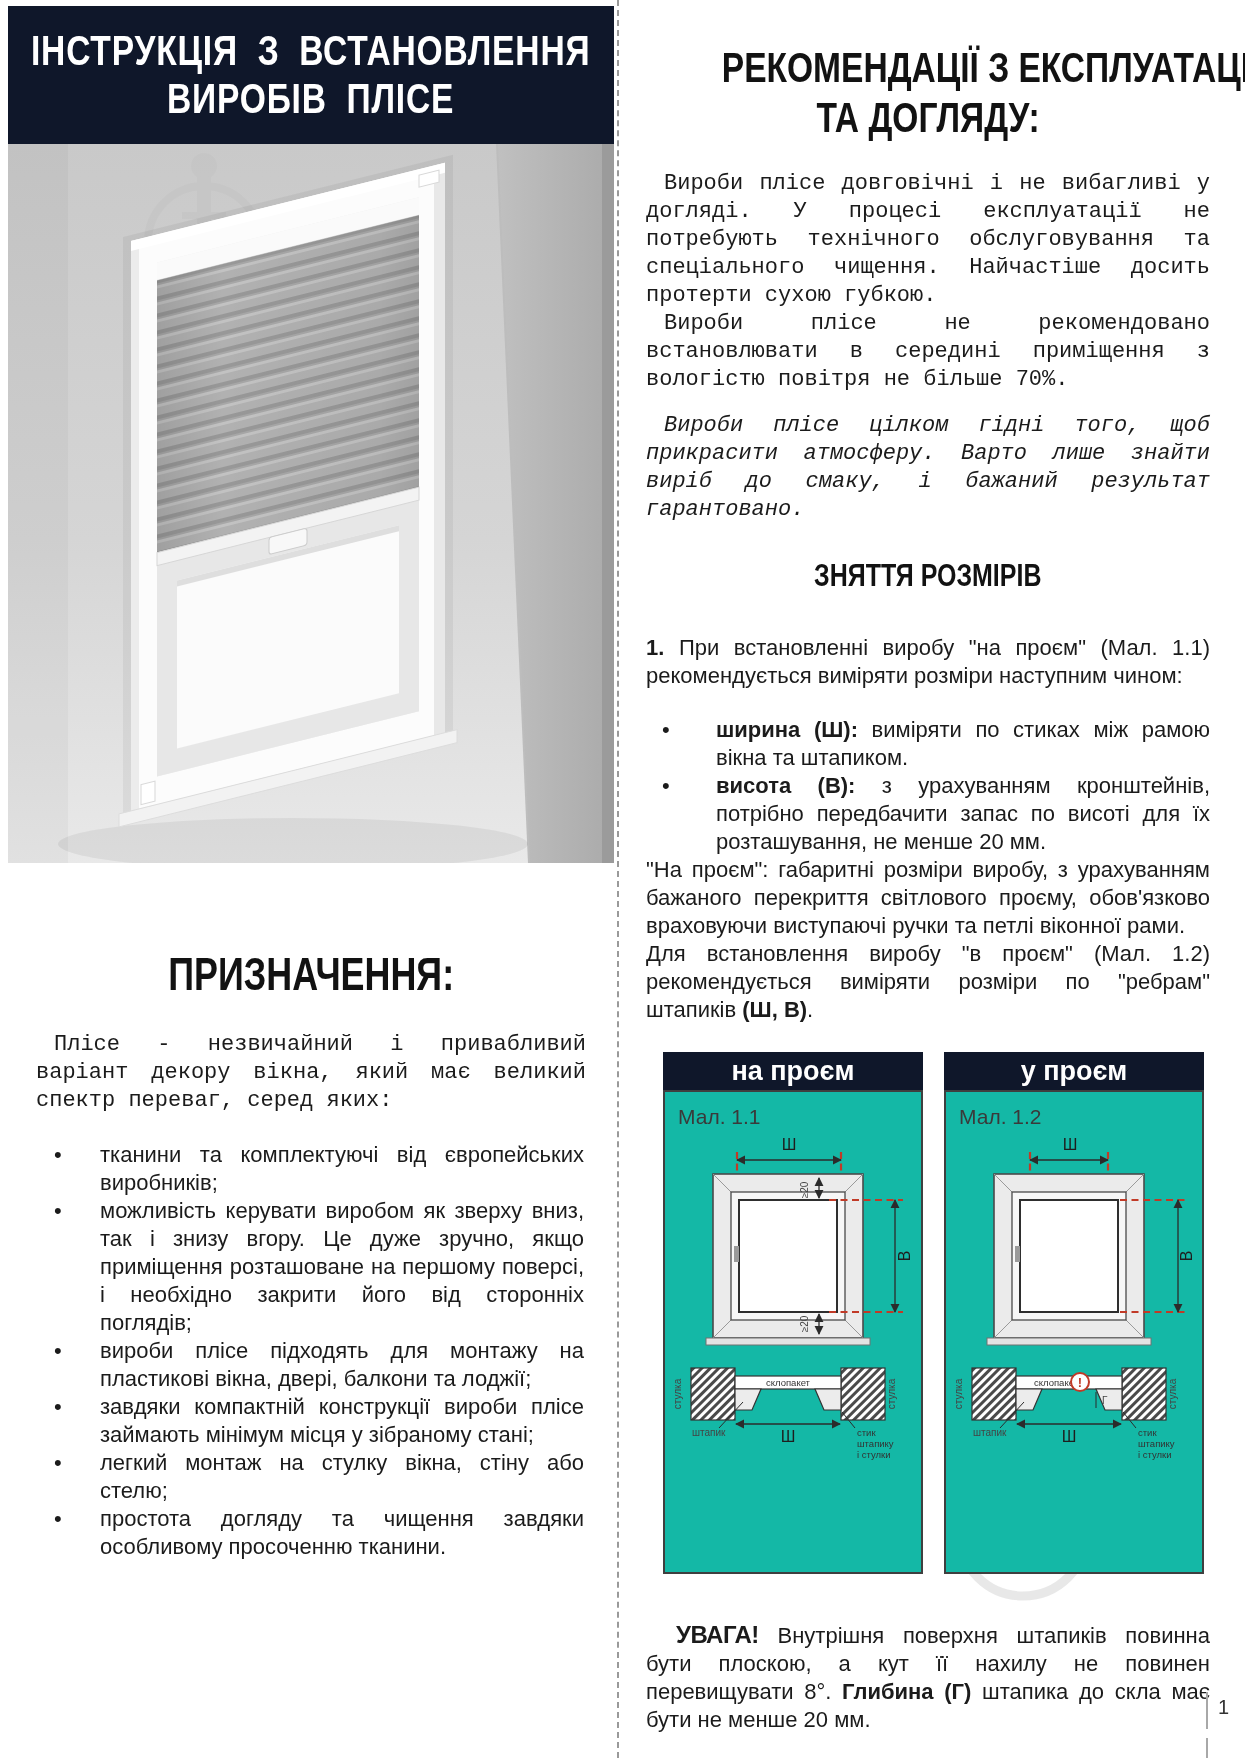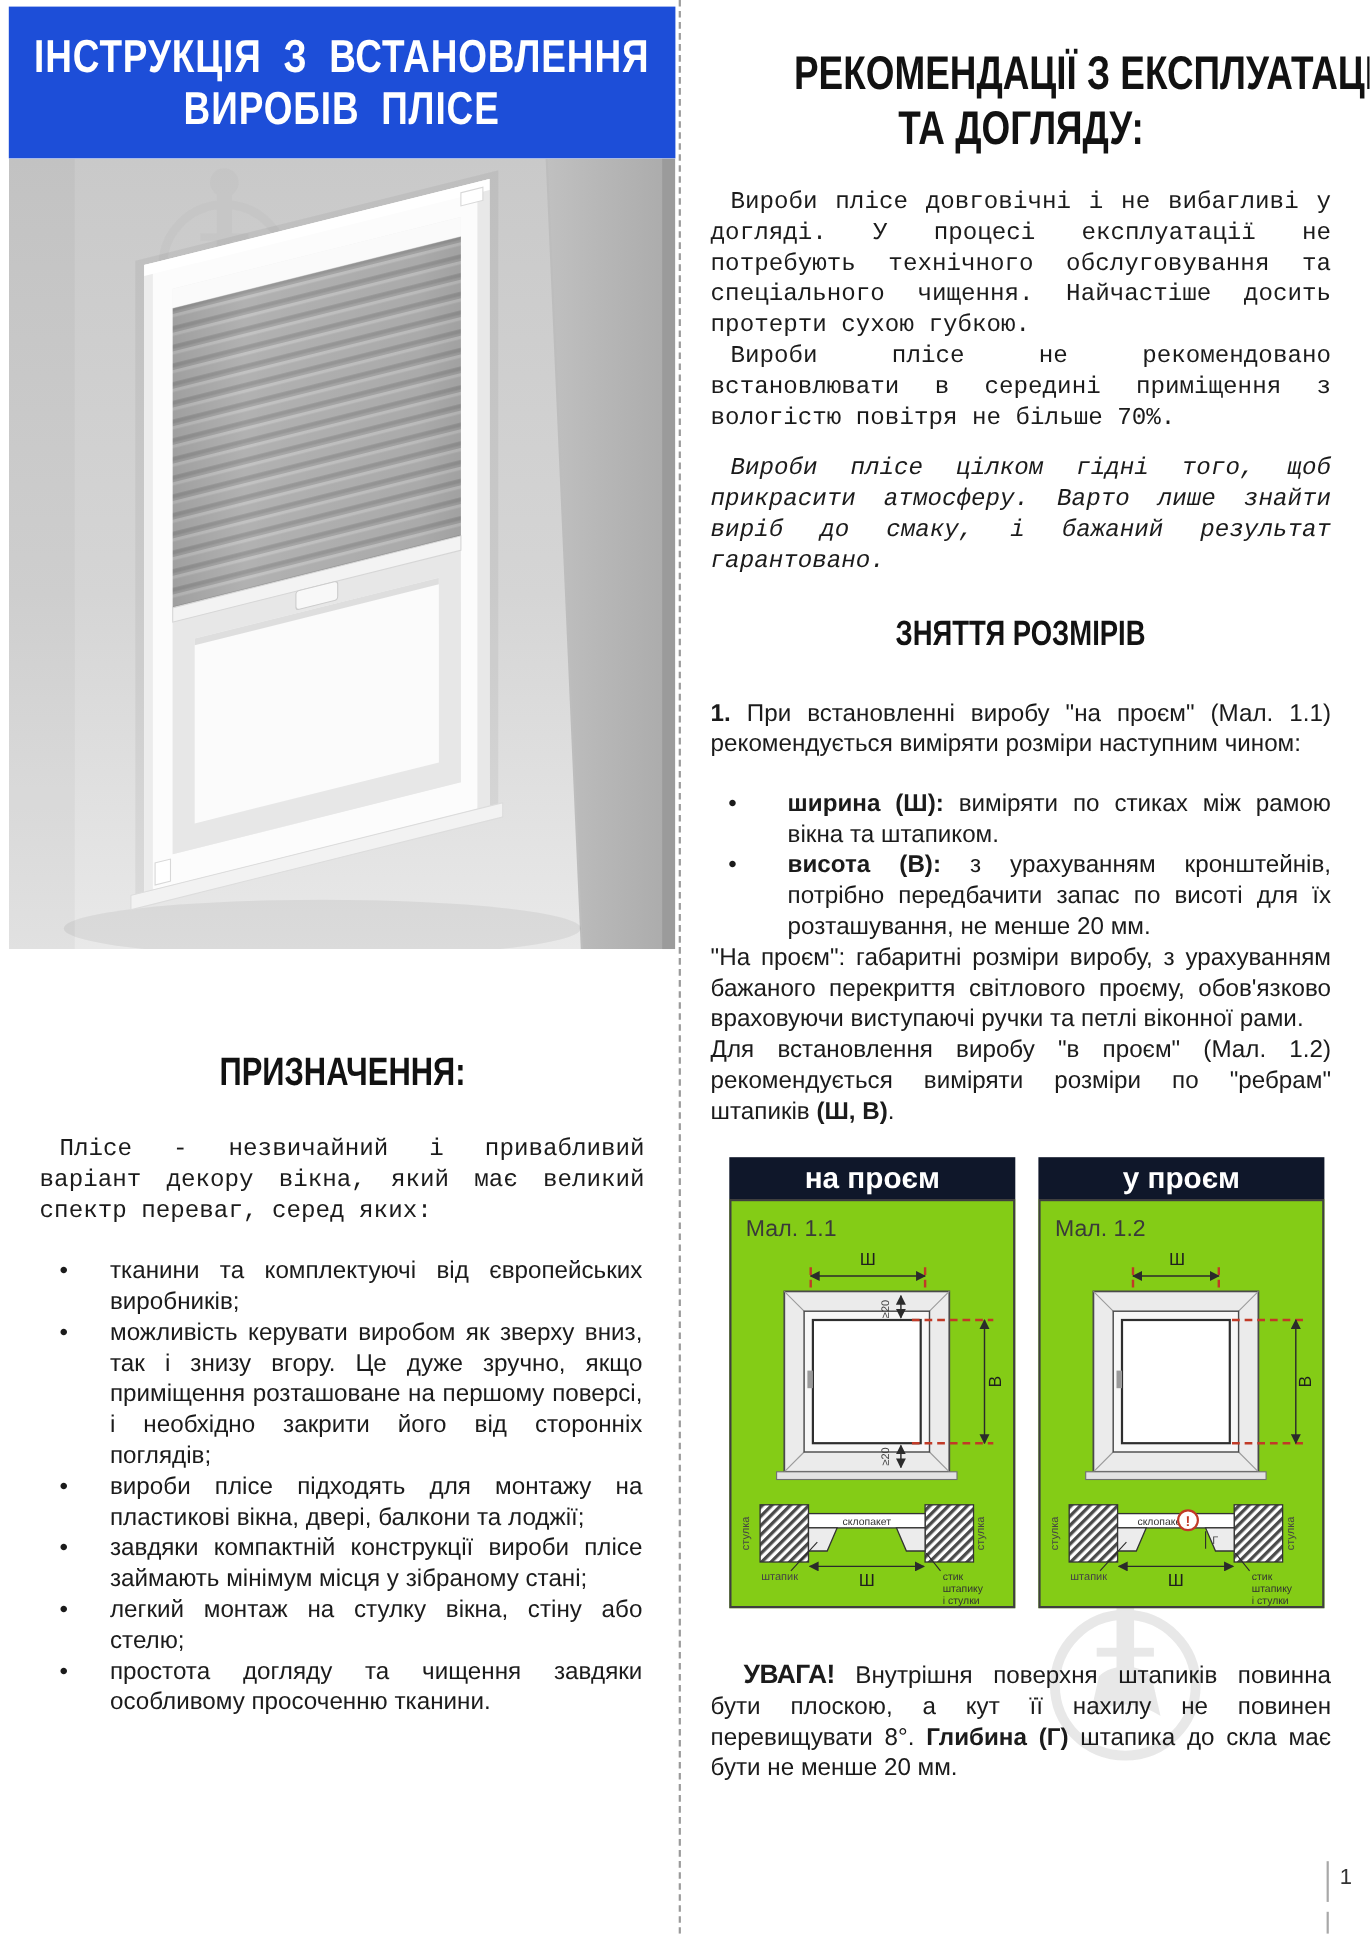--- a/index.html
+++ b/index.html
@@ -11,50 +11,50 @@
   
   .body-text{font-size:22px;line-height:28px;text-align:justify;margin:0;}
   .indent{text-indent:18px;font-family:Liberation Mono, monospace;}
   .b{font-weight:bold;}
   .cond{display:inline-block;transform:scaleX(.78);transform-origin:center;white-space:nowrap;font-weight:bold;}
   
   .divider{position:absolute;left:617px;top:0;bottom:0;width:0;border-left:2px dashed #9a9a9a;}
   .left-col{position:absolute;left:8px;top:6px;width:606px;z-index:1;}
   .right-col{position:absolute;left:646px;top:0;width:564px;z-index:1;}
   
-  .band{height:138px;background:#1d4ed8;display:flex;flex-direction:column;justify-content:center;align-items:center;}
+  .band{height:138px;background:#0f172a;display:flex;flex-direction:column;justify-content:center;align-items:center;}
   .band-line{color:#ffffff;font-weight:bold;font-size:42px;line-height:48px;text-align:center;
              display:block;transform:scaleX(.8);transform-origin:center;white-space:nowrap;
              word-spacing:12px;letter-spacing:1px;}
   
   .photo{height:719px;position:relative;overflow:hidden;}
   .photo svg{display:block;}
   
-  .sec-heading{margin:0;text-align:center;font-size:36px;line-height:50px;color:#121212;}
+  .sec-heading{margin:0;text-align:center;font-size:46px;line-height:50px;color:#121212;}
   .purpose-heading{margin-top:86px;}
   .care-heading{margin-top:42px;font-size:43px;line-height:50px;}
   .measuring-heading{margin-top:26px;font-size:32px;line-height:50px;}
   .purpose-intro{margin:32px 28px 0 28px;}
   
   ul.bullets{list-style:none;margin:26px 0 0 0;padding:0;}
   .left-bullets li{position:relative;padding-left:92px;padding-right:30px;}
   .left-bullets li::before{content:"•";position:absolute;left:46px;top:0;font-size:22px;}
   .right-bullets{margin-top:0;}
   .right-bullets li{position:relative;padding-left:70px;}
   .right-bullets li::before{content:"•";position:absolute;left:16px;top:0;font-size:22px;}
   
   .care-p1{margin-top:28px;}
   .care-p3{margin-top:18px;font-style:italic;}
   .step1{margin-top:34px;}
   
   .diagrams{display:flex;gap:21px;margin:28px 0 0 17px;}
   .panel{width:260px;}
   .panel-header{height:38px;background:#0f172a;color:#fff;font-weight:bold;font-size:27px;
                 line-height:38px;text-align:center;}
-  .panel-box{height:372px;border:2px solid #3f3f3f;background:#84cc16;box-sizing:border-box;}
+  .panel-box{height:484px;border:2px solid #3f3f3f;background:#14b8a6;box-sizing:border-box;}
   .dsvg{display:block;}
   .dsvg text{font-family:"Liberation Sans",sans-serif;}
   .cap{font-size:21px;fill:#3a3a3a;}
   .dim{font-size:16px;fill:#1e1e1e;}
   .small{font-size:10px;fill:#444;}
   .tiny{font-size:9.5px;fill:#333;}
   .dline{stroke:#2b2b2b;stroke-width:1.3;}
   .lead{stroke:#2b2b2b;stroke-width:1;}
   .red{stroke:#c13a27;stroke-width:2.2;stroke-dasharray:7 4.5;fill:none;}
   

